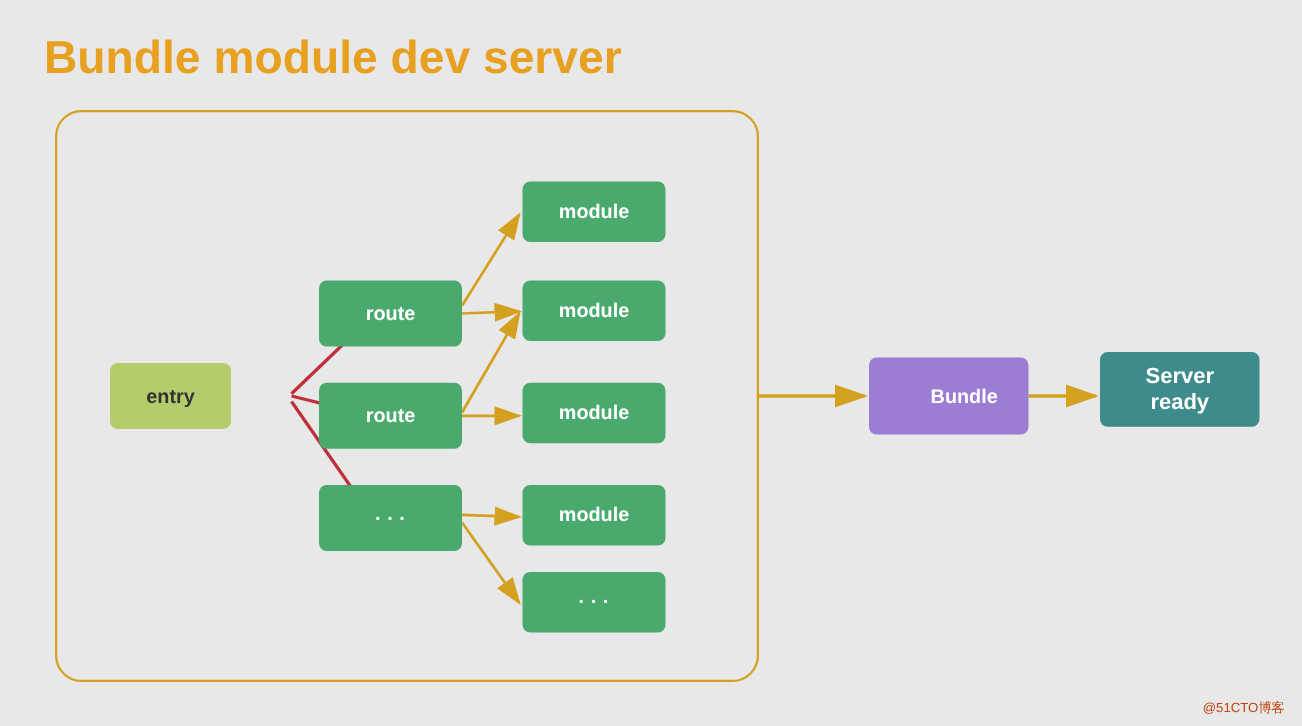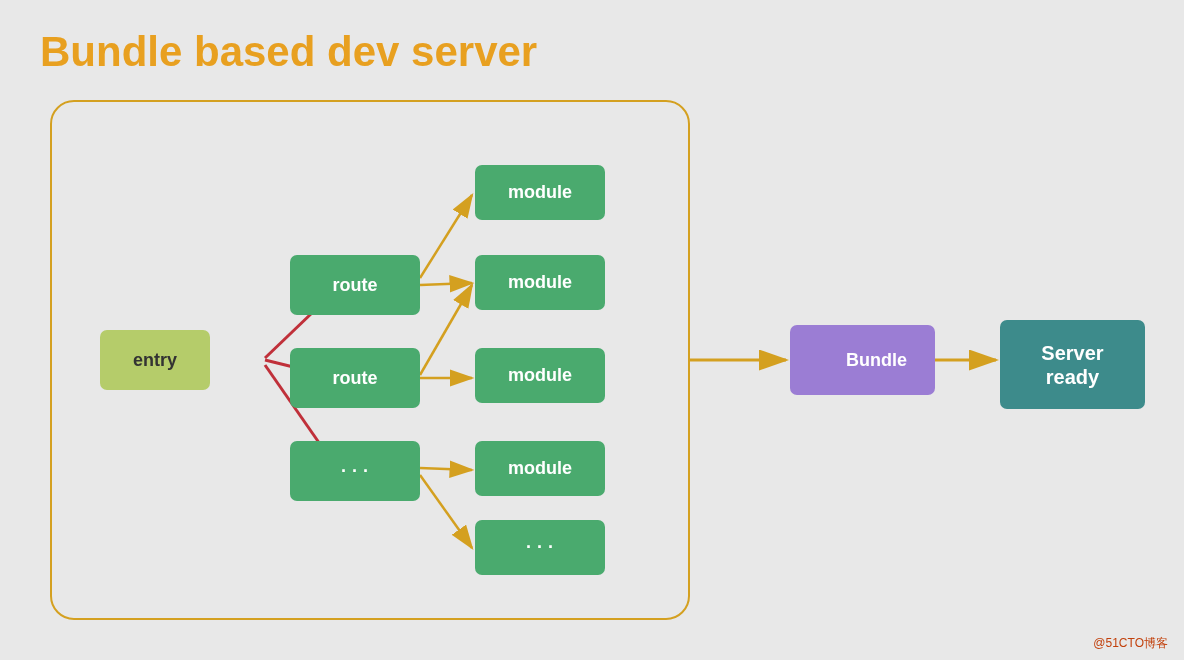--- a/index.html
+++ b/index.html
@@ -123,21 +123,21 @@
       background: #9b7dd4;
       width: 145px;
       height: 70px;
       top: 225px;
       left: 770px;
       padding-left: 28px;
     }
     .node-server {
       background: #3d8b8b;
       width: 145px;
-      height: 89px;
+      height: 68px;
       top: 220px;
       left: 980px;
       text-align: center;
       line-height: 1.2;
       font-size: 20px;
     }
     
     .watermark {
       position: absolute;
       bottom: 8px;
@@ -152,21 +152,21 @@
       left: 0;
       width: 100%;
       height: 100%;
       pointer-events: none;
     }
   </style>
 </head>
 <body>
 
 <div class="slide">
-  <div class="title">Bundle based dev server</div>
+  <div class="title">Bundle module dev server</div>
 
   <div class="diagram">
 
     <div class="bundle-box"></div>
 
     <svg class="arrows-svg" xmlns="http://www.w3.org/2000/svg">
       <defs>
         <marker id="arrow-red" markerWidth="10" markerHeight="7" refX="9" refY="3.5" orient="auto">
           <polygon points="0 0, 10 3.5, 0 7" fill="#c0303a"></polygon>
         </marker>

